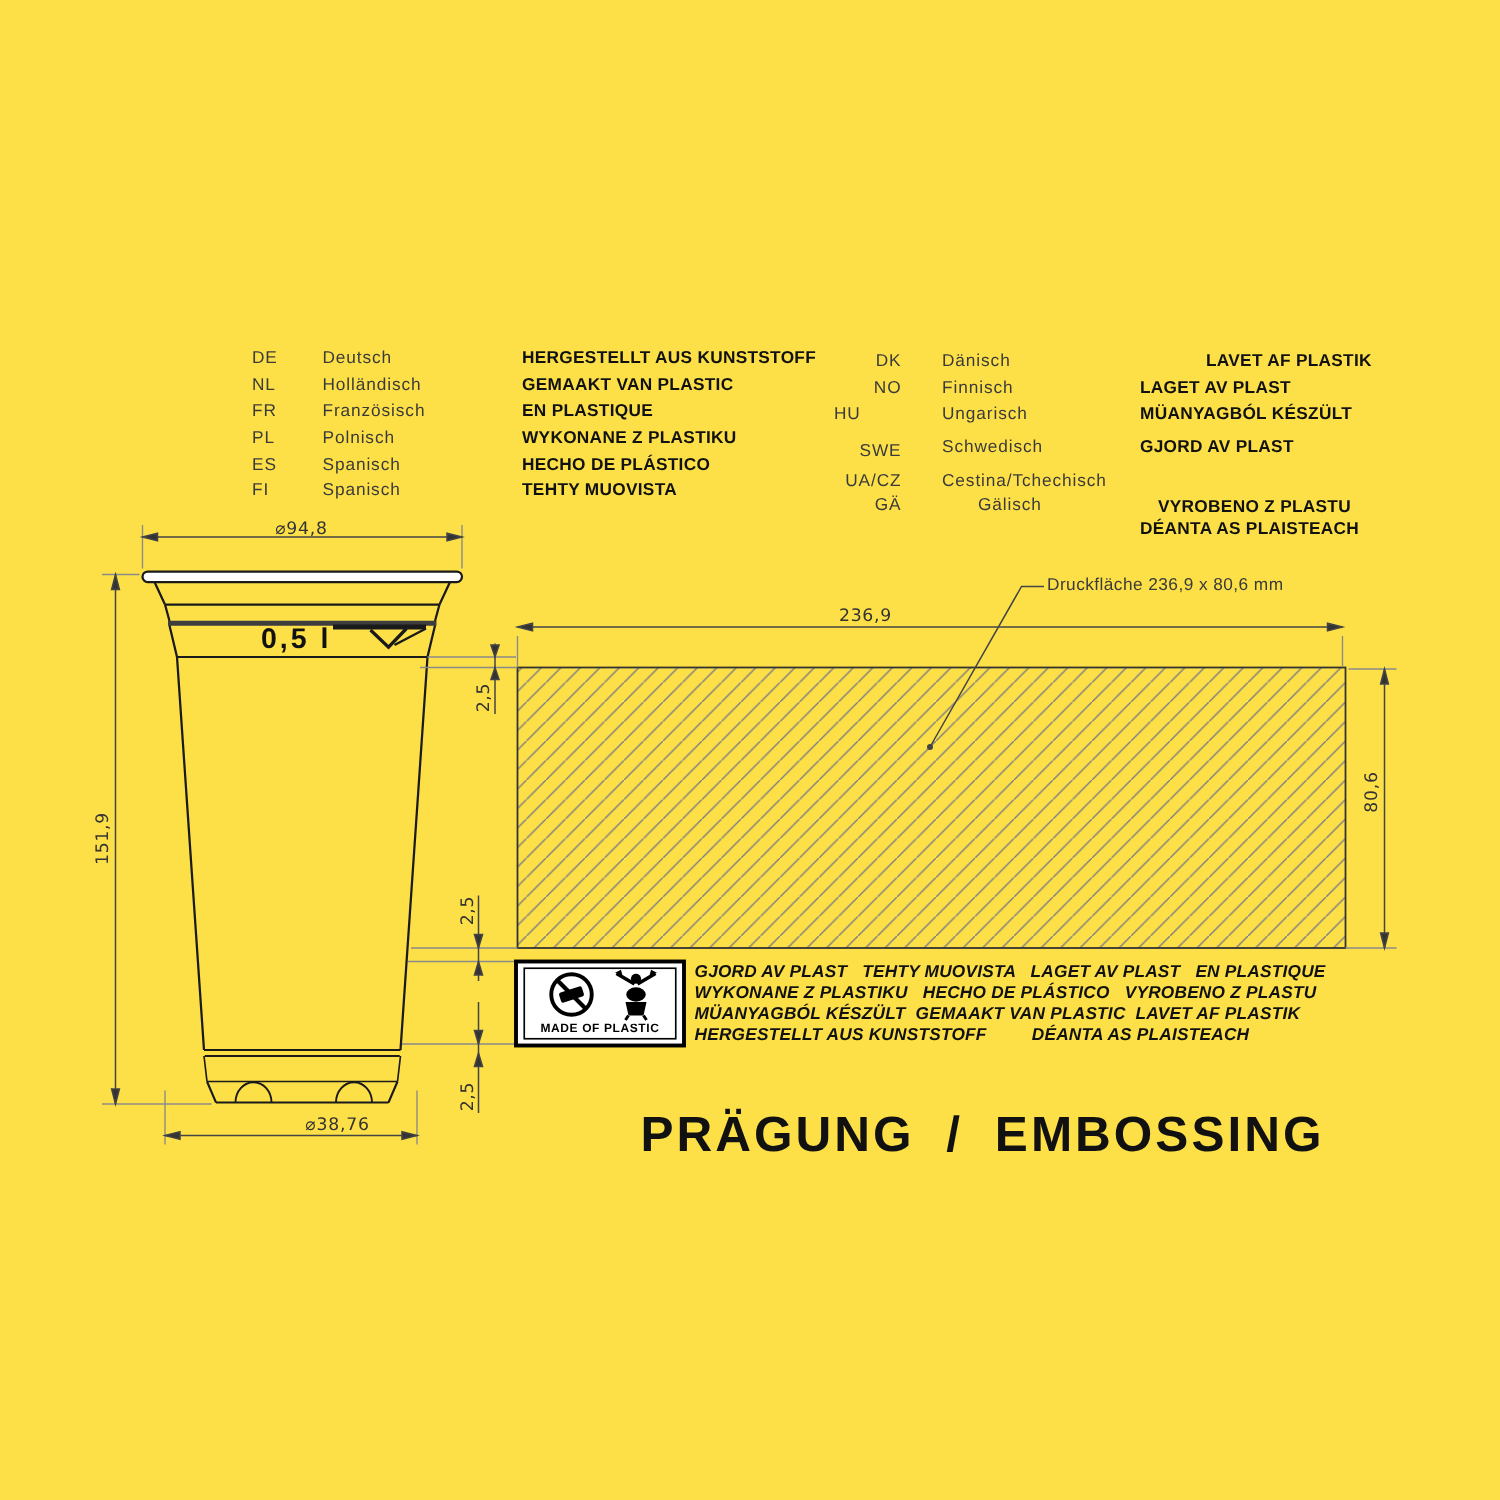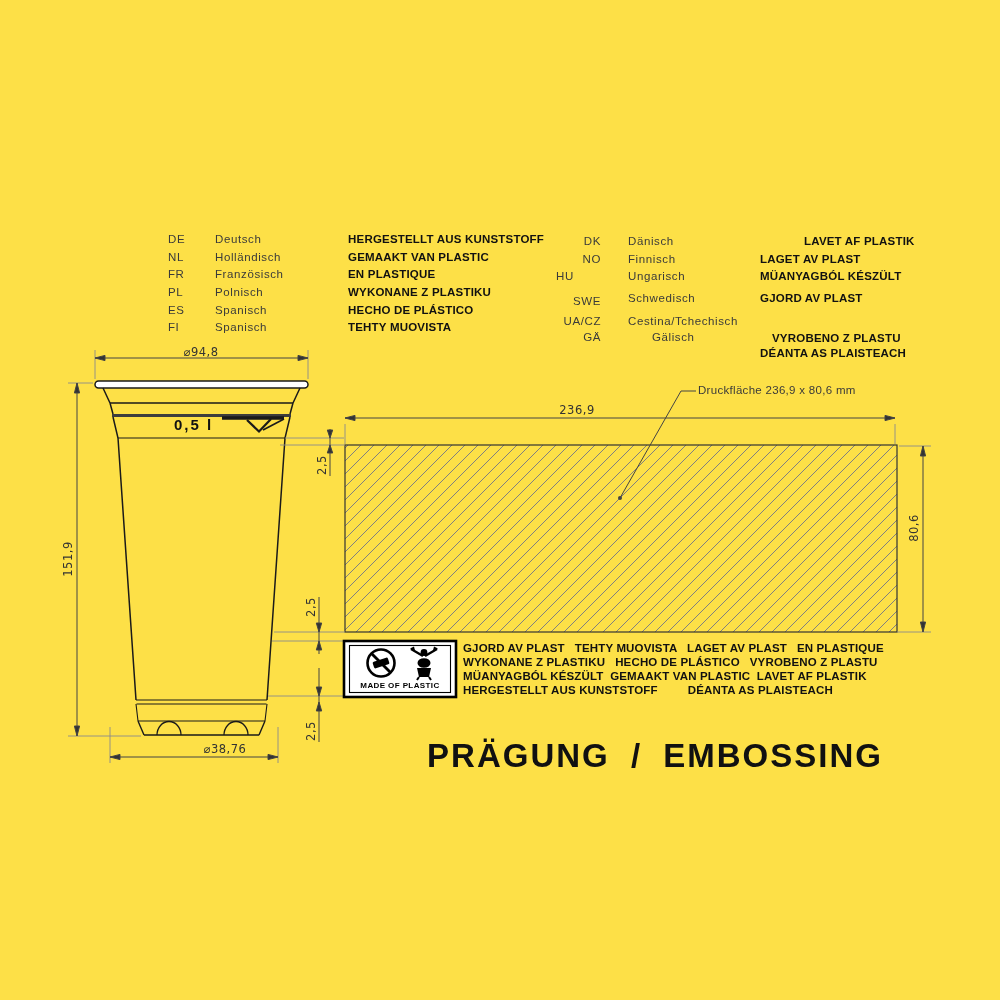--- a/index.html
+++ b/index.html
@@ -3,23 +3,23 @@
 <meta charset="utf-8">
 <style>
   html,body{margin:0;padding:0;background:#ffffff;}
   #page{position:relative;width:1000px;height:1000px;background:#fde047;overflow:hidden;
         font-family:"Liberation Sans","DejaVu Sans",sans-serif;color:#1a1a1a;}
   .abs{position:absolute;}
   .tech{font-family:"Liberation Sans","DejaVu Sans",sans-serif;font-size:11.5px;color:#3a3a3a;letter-spacing:0.6px;}
   .boldtxt{font-family:"Liberation Sans","DejaVu Sans",sans-serif;font-size:11.5px;font-weight:bold;color:#111;letter-spacing:0.2px;}
   .dimtxt{font-family:"DejaVu Sans","Liberation Sans",sans-serif;font-size:11.5px;color:#333;letter-spacing:0.5px;}
   .rot{transform:rotate(-90deg);transform-origin:center center;text-align:center;}
-  .embline{font-size:11.5px;font-weight:bold;color:#111;white-space:pre;letter-spacing:0.15px;line-height:14px;}
+  .embline{font-size:11.5px;font-weight:bold;color:#111;white-space:pre;letter-spacing:0.15px;line-height:14px;font-style:italic;}
   #title{font-size:33px;font-weight:bold;letter-spacing:2px;word-spacing:10px;color:#111;}
-  #volume{font-size:15px;font-weight:bold;letter-spacing:2px;color:#111;}
+  #volume{font-size:19px;font-weight:bold;letter-spacing:2px;color:#111;}
   #badge-text{font-size:8px;font-weight:bold;letter-spacing:0.4px;color:#000;text-align:center;}
   svg{position:absolute;left:0;top:0;}
 </style>
 </head>
 <body>
 
 <div id="page">
 
   <svg width="1000" height="1000" viewBox="0 0 1000 1000">
     <defs>

